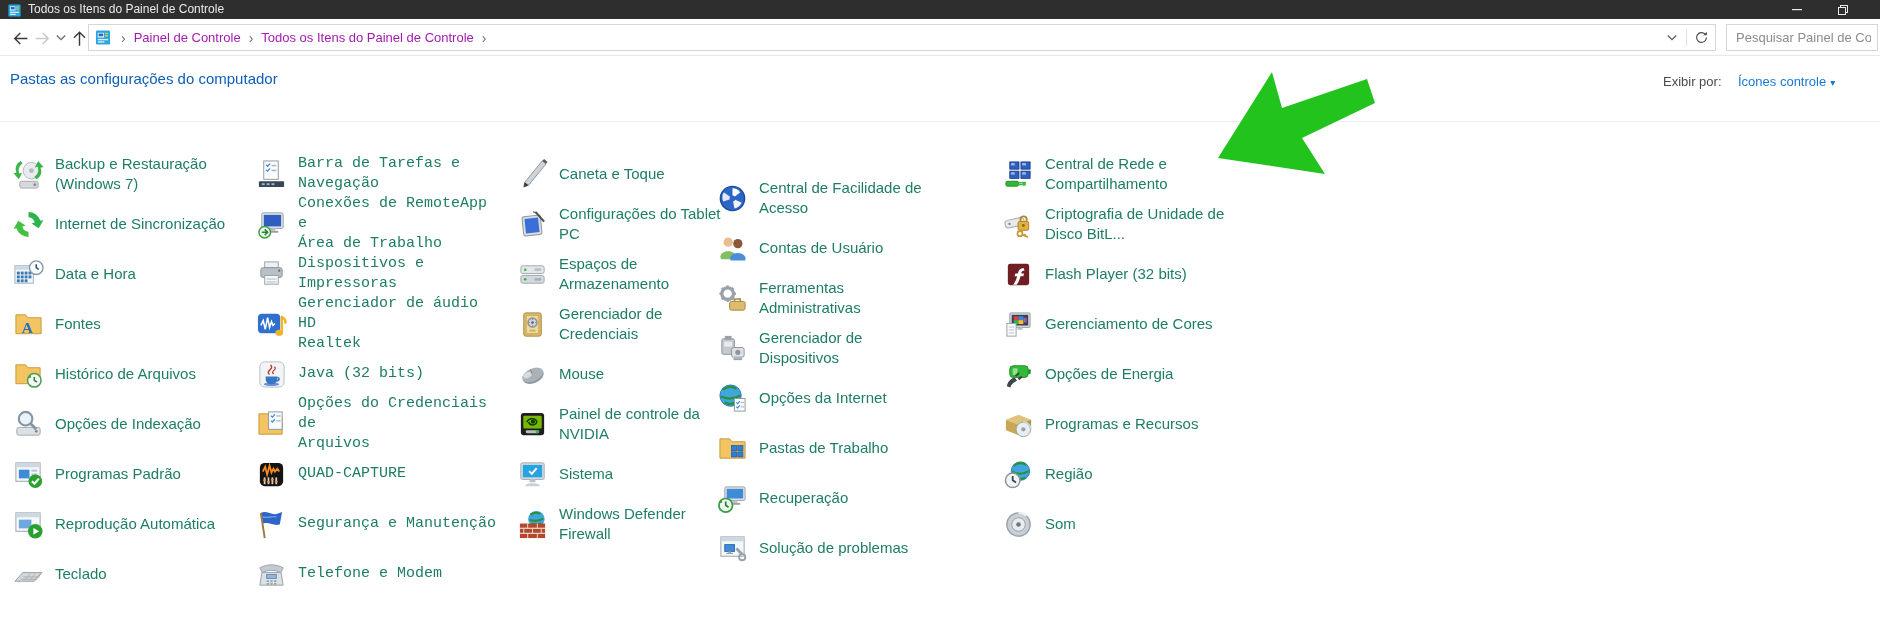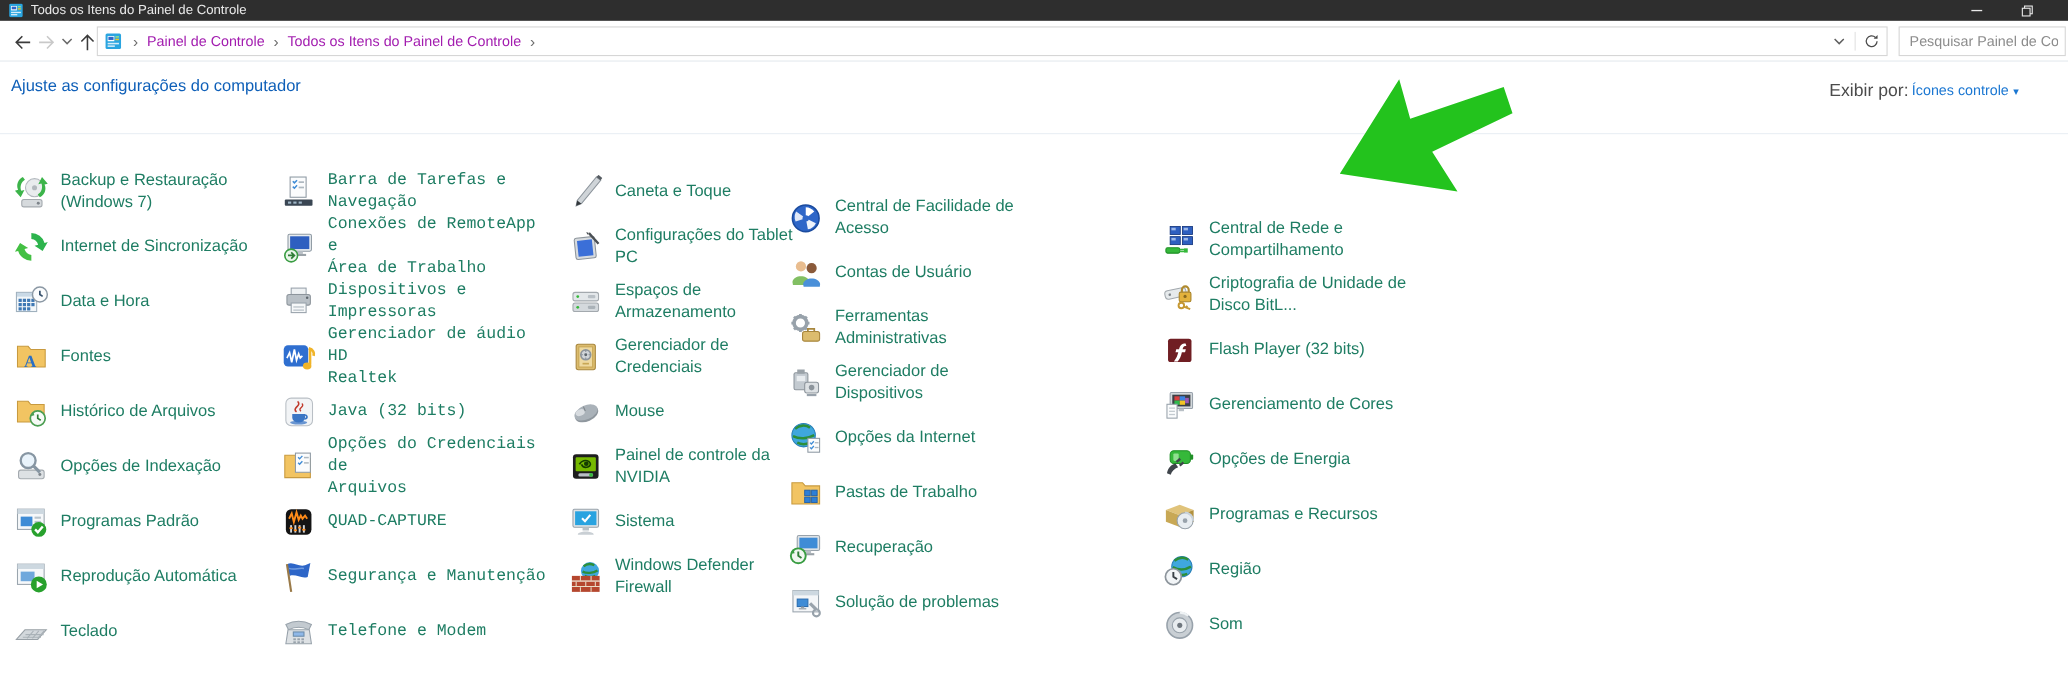--- a/index.html
+++ b/index.html
@@ -27,21 +27,21 @@
   .crumb{font-size:13px;color:#a21caf;white-space:nowrap;cursor:pointer;}
   .crumb-sep{font-size:14px;color:#6e6e6e;margin:0 8px;line-height:1;}
   .addr-spacer{flex:1;}
   .addr-btn{width:28px;height:25px;display:flex;align-items:center;justify-content:center;cursor:pointer;}
   .addr-div{width:1px;height:17px;background:#e2e2e2;}
   .searchbox{position:absolute;left:1726px;top:5px;width:152px;height:27px;border:1px solid #d6d6d6;box-sizing:border-box;display:flex;align-items:center;background:#fff;}
   .searchbox input{border:none;outline:none;width:100%;font-size:13px;font-family:"Liberation Sans",sans-serif;padding:0 6px 0 9px;color:#333;background:transparent;}
   .searchbox input::placeholder{color:#8c8c8c;opacity:1;}
   
   .page-title{position:absolute;left:10px;top:70px;font-size:15px;color:#0e5fb8;white-space:nowrap;}
-  .viewby-label{position:absolute;left:1663px;top:74px;font-size:16px;color:#4b4b4b;white-space:nowrap;}
+  .viewby-label{position:absolute;left:1663px;top:74px;font-size:13px;color:#4b4b4b;white-space:nowrap;}
   .viewby-value{position:absolute;left:1738px;top:74px;font-size:13px;color:#1b77d2;white-space:nowrap;cursor:pointer;}
   .viewby-value .caret{font-size:10px;margin-left:4px;color:#1b77d2;}
   .content-sep{position:absolute;left:0;top:121px;width:1880px;height:1px;background:#e9eff4;}
   
   .col{position:absolute;top:149px;width:246px;}
   .item{display:flex;align-items:center;height:50px;cursor:pointer;}
   .item .icon{width:31px;height:31px;flex:0 0 31px;margin-right:11px;}
   .item .icon svg{display:block;}
   .item .label{font-size:15px;line-height:20px;color:#1e7d63;white-space:pre-line;width:205px;}
   
@@ -128,21 +128,21 @@
           <path d="M18.9 2.6v5.2h-5.2z" fill="#4a4a4a"></path>
         </svg>
     </div>
   </div>
 
   <div class="searchbox">
     <input type="text" placeholder="Pesquisar Painel de Cont..." style="">
   </div>
 </div>
 
-<div class="page-title">Ajuste as configurações do computador</div>
+<div class="page-title">Pastas as configurações do computador</div>
 <div class="viewby-label">Exibir por:</div>
 <div class="viewby-value"><span>Ícones controle</span><span class="caret">▾</span></div>
 <div class="content-sep"></div>
 
 <div id="items-grid">
     <div class="col" style="left: 13px;">
       <div class="item">
         <span class="icon">
           <svg viewBox="0 0 32 32" width="31" height="31">
             <circle cx="19" cy="12" r="8.5" fill="#e9ecee" stroke="#b3b9be"></circle>
@@ -627,21 +627,21 @@
             <rect x="8" y="12" width="10" height="7" fill="#3f8cd6" stroke="#2a6db0"></rect>
             <rect x="11.5" y="19" width="3" height="1.5" fill="#9aa2a8"></rect>
             <rect x="9.5" y="20.5" width="7" height="1.2" fill="#9aa2a8"></rect>
             <path d="M20 16l6 6" stroke="#98a2ab" stroke-width="3"></path>
             <circle cx="26" cy="25" r="3.2" fill="none" stroke="#98a2ab" stroke-width="2"></circle>
           </svg>
         </span>
         <span class="label">Solução de problemas</span>
       </div>
     </div>
-    <div class="col" style="left: 1057px; margin-top: 44px;">
+    <div class="col" style="left: 1003px;">
       <div class="item">
         <span class="icon">
           <svg viewBox="0 0 32 32" width="31" height="31">
             <g fill="#2e5fc0" stroke="#16387e" stroke-width=".8">
               <rect x="7" y="3" width="9.5" height="7.5"></rect>
               <rect x="18.5" y="3" width="9.5" height="7.5"></rect>
               <rect x="7" y="12.5" width="9.5" height="7.5"></rect>
               <rect x="18.5" y="12.5" width="9.5" height="7.5"></rect>
             </g>
             <g fill="#9db8e8">

